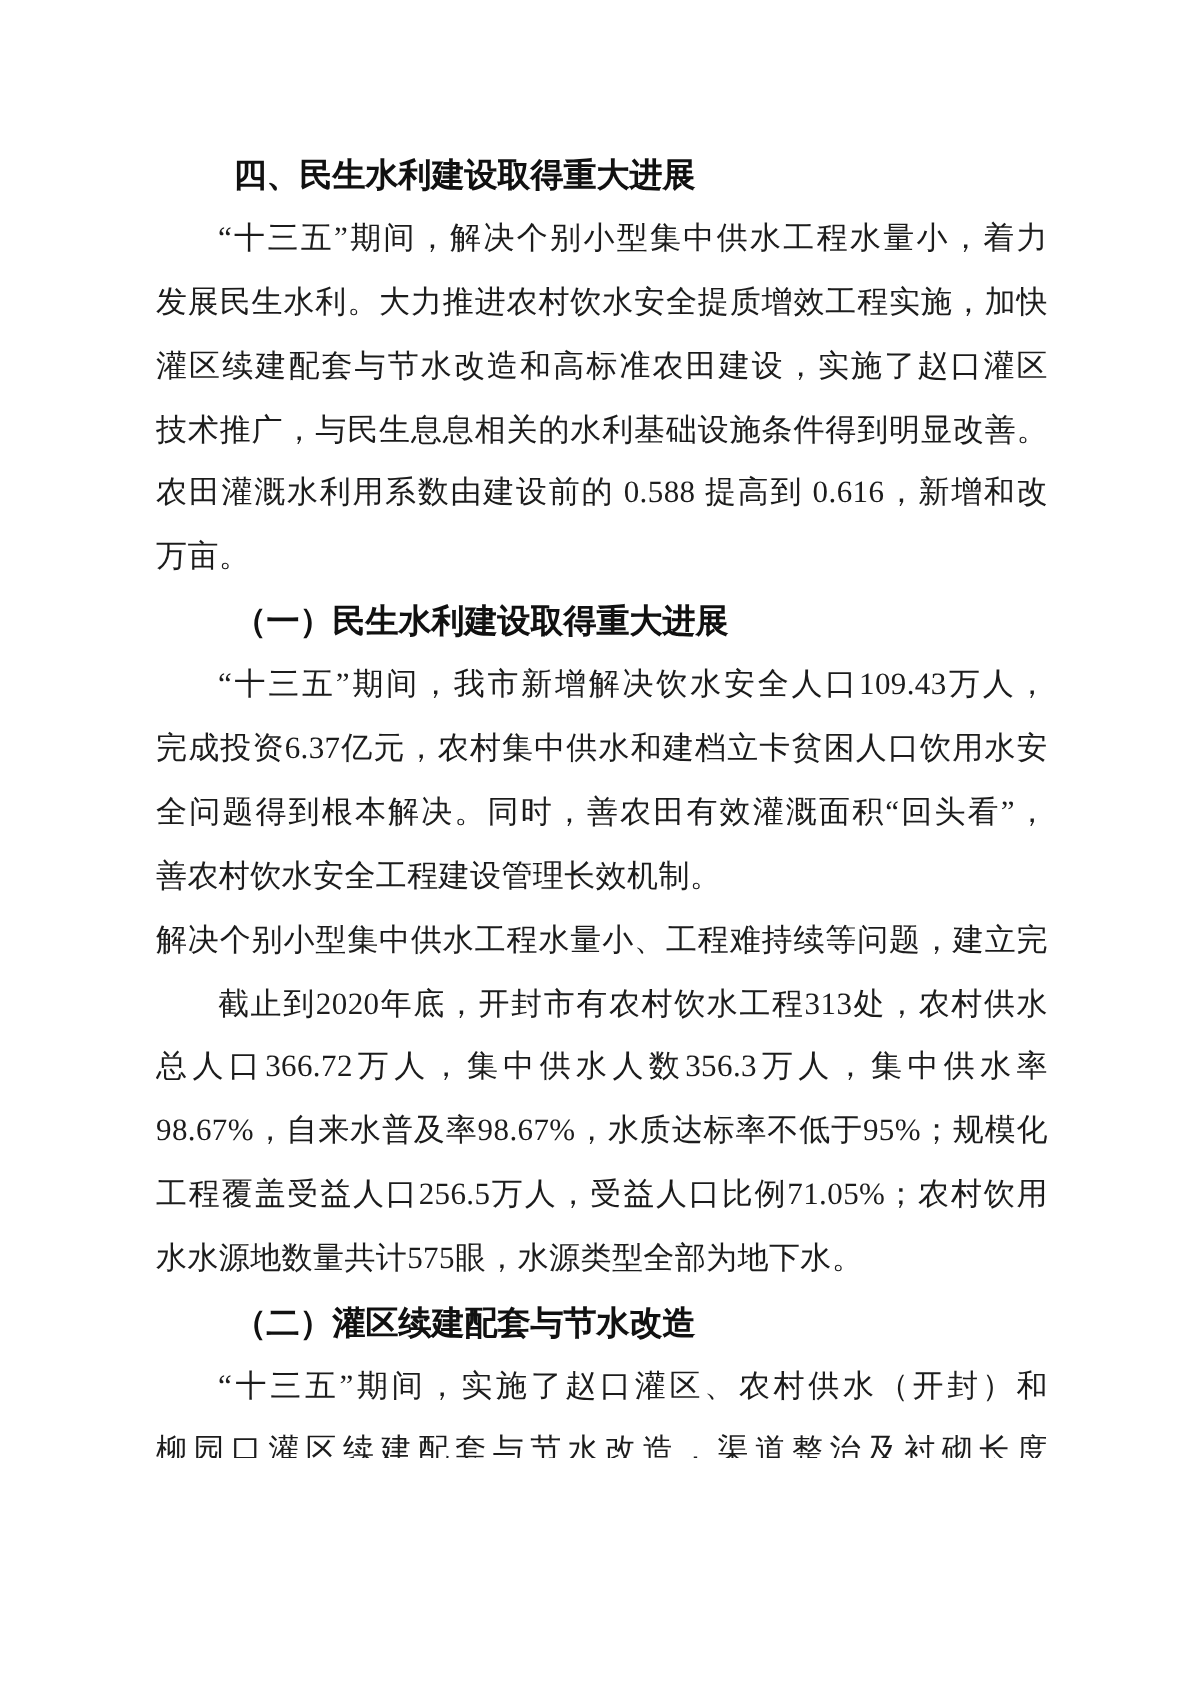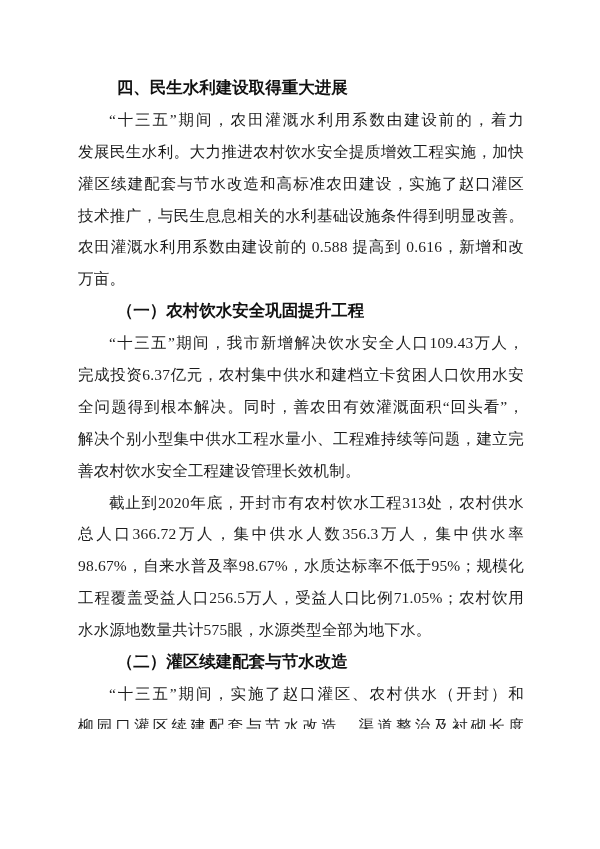--- a/index.html
+++ b/index.html
@@ -55,34 +55,34 @@
   }
 </style>
 </head>
 <body>
 
 <div class="page">
   <div class="content">
 
     <div class="heading">四、民生水利建设取得重大进展</div>
 
-    <div class="line indent">“十三五”期间，农田灌溉水利用系数由建设前的，着力</div>
+    <div class="line indent">“十三五”期间，解决个别小型集中供水工程水量小，着力</div>
     <div class="line">发展民生水利。大力推进农村饮水安全提质增效工程实施，加快</div>
     <div class="line">灌区续建配套与节水改造和高标准农田建设，实施了赵口灌区</div>
     <div class="line">技术推广，与民生息息相关的水利基础设施条件得到明显改善。</div>
     <div class="line">农田灌溉水利用系数由建设前的 0.588 提高到 0.616，新增和改</div>
     <div class="line end">万亩。</div>
 
-    <div class="heading">（一）农村饮水安全巩固提升工程</div>
+    <div class="heading">（一）民生水利建设取得重大进展</div>
 
     <div class="line indent">“十三五”期间，我市新增解决饮水安全人口109.43万人，</div>
     <div class="line">完成投资6.37亿元，农村集中供水和建档立卡贫困人口饮用水安</div>
     <div class="line">全问题得到根本解决。同时，善农田有效灌溉面积“回头看”，</div>
+    <div class="line end">善农村饮水安全工程建设管理长效机制。</div>
     <div class="line">解决个别小型集中供水工程水量小、工程难持续等问题，建立完</div>
-    <div class="line end">善农村饮水安全工程建设管理长效机制。</div>
 
     <div class="line indent">截止到2020年底，开封市有农村饮水工程313处，农村供水</div>
     <div class="line">总人口366.72万人，集中供水人数356.3万人，集中供水率</div>
     <div class="line">98.67%，自来水普及率98.67%，水质达标率不低于95%；规模化</div>
     <div class="line">工程覆盖受益人口256.5万人，受益人口比例71.05%；农村饮用</div>
     <div class="line end">水水源地数量共计575眼，水源类型全部为地下水。</div>
 
     <div class="heading">（二）灌区续建配套与节水改造</div>
 
     <div class="line indent">“十三五”期间，实施了赵口灌区、农村供水（开封）和</div>

